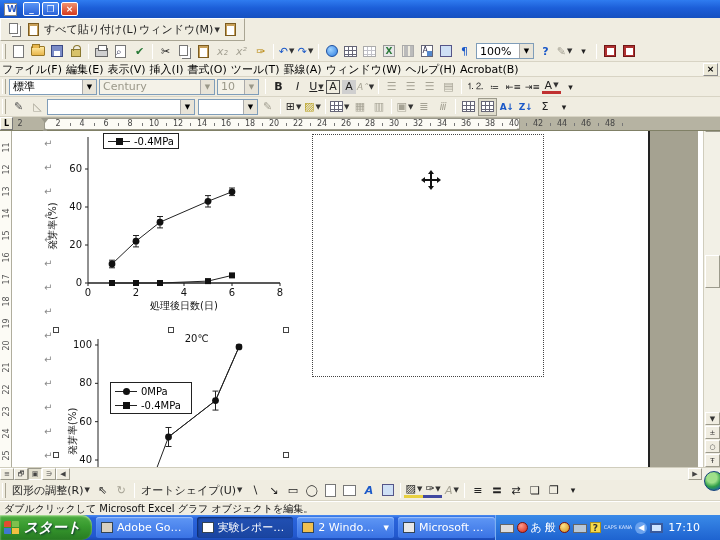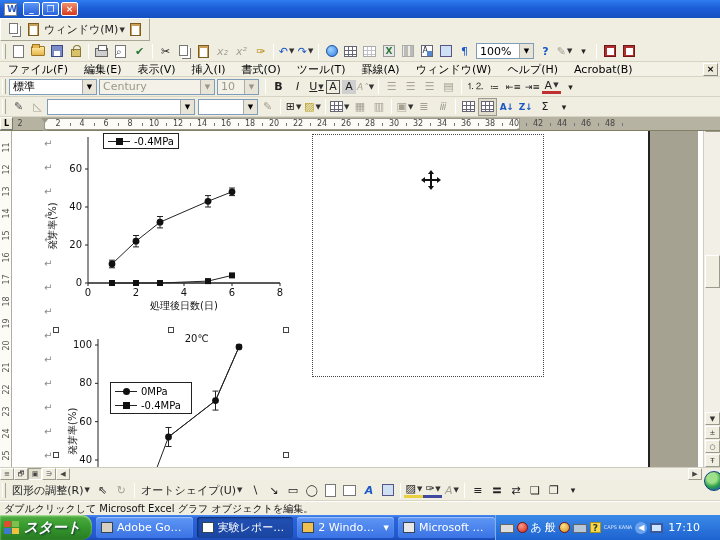--- a/index.html
+++ b/index.html
@@ -22,21 +22,21 @@
   .tbtn { min-width:19px; height:18px; display:flex; align-items:center; justify-content:center; font-size:11px; color:#222; padding:0 1px; }
   .tbtn.gray { color:#a5a294;font-style:italic; }
   .tbtn .sm { font-size:9px; }
   .drop { font-size:7px; color:#333; margin-left:1px; }
   .combo { background:#fff; border:1px solid #7f9db9; height:16px; display:flex; align-items:center; font-size:11px; padding-left:3px; position:relative; }
   .combo .arr { margin-left:auto; width:14px; height:14px; background:#e8e4d8; border-left:1px solid #aaa; font-size:7px; display:flex; align-items:center; justify-content:center; }
   .clipbar-wrap { height:23px; background:#f0ede1; display:flex; align-items:stretch; }
   .clipbar { display:flex; align-items:center; border:1px solid #fff; border-right-color:#a9a593; border-bottom-color:#a9a593; background:#f0ede1; padding:0 4px; }
   .stdbar { height:21px; }
   .menubar { height:15px; background:#f3f1e6; border-bottom:1px solid #d8d4c4; display:flex; align-items:center; font-size:11px; }
-  .menubar .mitem { padding:0 8px; height:100%; display:flex; align-items:center; white-space:nowrap; }
+  .menubar .mitem { padding:0 2px; height:100%; display:flex; align-items:center; white-space:nowrap; }
   .menubar .mclose { margin-left:auto; width:15px; height:13px; border:1px solid #fff; border-right-color:#888; border-bottom-color:#888; background:#ece9d8; font-size:9px; font-weight:bold; text-align:center; line-height:11px; margin-right:2px; }
   .fmtbar { height:20px; }
   .tblbar { height:20px; }
 
   
   .ic { display:inline-block; position:relative; }
   .ic-new { width:11px; height:13px; background:#fff; border:1px solid #777; }
   .ic-folder { width:14px; height:10px; background:linear-gradient(180deg,#ffe9a0,#e8b64c); border:1px solid #9a7826; border-radius:1px; position:relative; }
   .ic-folder::before { content:""; position:absolute; top:-3px; left:0; width:6px; height:3px; background:#e8b64c; border:1px solid #9a7826; border-bottom:none; }
   .ic-save { width:12px; height:12px; background:#7b8cc7; border:1px solid #3b4a86; }
@@ -135,20 +135,21 @@
 </div>
 
 <div class="clipbar-wrap">
   <div class="clipbar">
     <span class="tbtn">
         <span class="ic ic-copy2"></span>
       </span>
     <span class="tbtn">
         <span class="ic ic-paste"></span>
       </span>
+    <span class="tbtn">すべて貼り付け(L)</span>
     <span class="tbtn">
         <span>ウィンドウ(M)</span>
         <span class="drop">▼</span>
       </span>
     <span class="tbtn">
         <span class="ic ic-paste"></span>
       </span>
   </div>
 </div>
 

